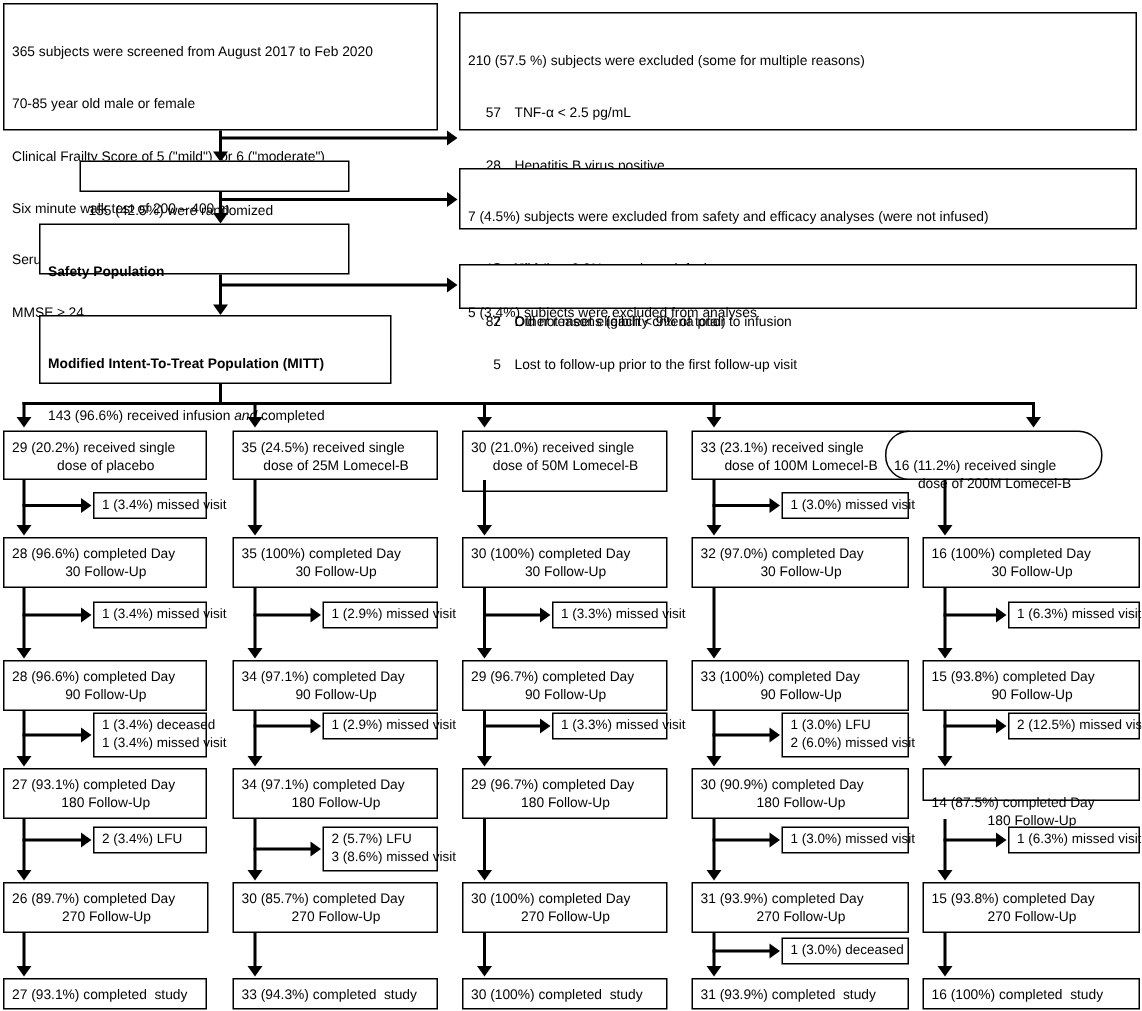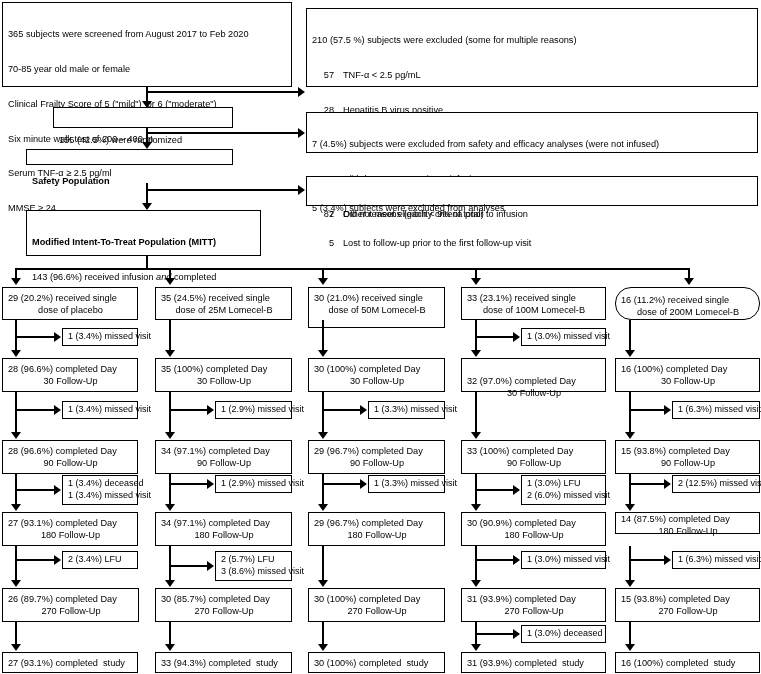--- a/index.html
+++ b/index.html
@@ -109,21 +109,21 @@
     <span class="ln"><span class="indent-num">5</span><span>Withdrew consent prior to infusion</span></span>
     <span class="ln"><span class="indent-num">2</span><span>Did not meet eligibility criteria prior to infusion</span></span>
   </div>
 
   <div class="vline" style="left:146px; top:128px; height:6px;"></div>
   <div class="hline" style="left:146px; top:132px; width:152px;"></div>
   <div class="arrow-right" style="left:298px; top:128px;"></div>
   <div class="vline" style="left:146px; top:132px; height:12px;"></div>
   <div class="arrow-down" style="left:142px; top:142px;"></div>
 
-  <div class="box" id="safety-population-box" style="left:26px; top:149px; width:207px; height:16px;">
+  <div class="box" id="safety-population-box" style="left:26px; top:149px; width:207px; height:34px;">
     <span class="ln bold-head">Safety Population</span>
     <span class="ln">148 (96.1%) received infusion</span>
   </div>
 
   <div class="box" id="excluded-analyses-box" style="left:306px; top:176px; width:452px; height:30px;">
     <span class="ln">5 (3.4%) subjects were excluded from analyses</span>
     <span class="ln"><span class="indent-num">5</span><span>Lost to follow-up prior to the first follow-up visit</span></span>
   </div>
 
   <div class="vline" style="left:146px; top:183px; height:8px;"></div>
@@ -226,21 +226,21 @@
       <div class="vline" style="left:322px; top:474px; height:31px;"></div>
       <div class="arrow-down" style="left:318px; top:504px;"></div>
       <div class="hline" style="left:322px; top:483px; width:39px;"></div>
       <div class="arrow-right" style="left:360px; top:479px;"></div>
       <div class="box sidebox" style="left:368px; top:475px; width:77px; height:18px; padding-top:2px;"><span class="ln">1 (3.3%) missed visit</span></div>
       <div class="vline" style="left:322px; top:546px; height:35px;"></div>
       <div class="arrow-down" style="left:318px; top:580px;"></div>
       <div class="vline" style="left:322px; top:622px; height:23px;"></div>
       <div class="arrow-down" style="left:318px; top:644px;"></div>
       <div class="box colbox" style="left:461px; top:287px; width:145px; height:33px; padding-top:4px;"><span class="ln">33 (23.1%) received single</span><span class="ln center-txt">dose of 100M Lomecel-B</span></div>
-      <div class="box colbox" style="left:461px; top:358px; width:145px; height:34px; padding-top:16px;"><span class="ln">32 (97.0%) completed Day</span><span class="ln center-txt">30 Follow-Up</span></div>
+      <div class="box colbox" style="left:461px; top:358px; width:145px; height:34px; padding-top:4px;"><span class="ln">32 (97.0%) completed Day</span><span class="ln center-txt">30 Follow-Up</span></div>
       <div class="box colbox" style="left:461px; top:440px; width:145px; height:34px; padding-top:4px;"><span class="ln">33 (100%) completed Day</span><span class="ln center-txt">90 Follow-Up</span></div>
       <div class="box colbox" style="left:461px; top:512px; width:145px; height:34px; padding-top:4px;"><span class="ln">30 (90.9%) completed Day</span><span class="ln center-txt">180 Follow-Up</span></div>
       <div class="box colbox" style="left:461px; top:588px; width:145px; height:34px; padding-top:4px;"><span class="ln">31 (93.9%) completed Day</span><span class="ln center-txt">270 Follow-Up</span></div>
       <div class="box colbox" style="left:461px; top:652px; width:145px; height:21px; padding-top:4px;"><span class="ln">31 (93.9%) completed  study</span></div>
       <div class="vline" style="left:475px; top:320px; height:31px;"></div>
       <div class="arrow-down" style="left:471px; top:350px;"></div>
       <div class="hline" style="left:475px; top:336px; width:39px;"></div>
       <div class="arrow-right" style="left:513px; top:332px;"></div>
       <div class="box sidebox" style="left:521px; top:328px; width:85px; height:18px; padding-top:2px;"><span class="ln">1 (3.0%) missed visit</span></div>
       <div class="vline" style="left:475px; top:392px; height:41px;"></div>
@@ -253,24 +253,24 @@
       <div class="vline" style="left:475px; top:546px; height:35px;"></div>
       <div class="arrow-down" style="left:471px; top:580px;"></div>
       <div class="hline" style="left:475px; top:559px; width:39px;"></div>
       <div class="arrow-right" style="left:513px; top:555px;"></div>
       <div class="box sidebox" style="left:521px; top:551px; width:85px; height:18px; padding-top:2px;"><span class="ln">1 (3.0%) missed visit</span></div>
       <div class="vline" style="left:475px; top:622px; height:23px;"></div>
       <div class="arrow-down" style="left:471px; top:644px;"></div>
       <div class="hline" style="left:475px; top:633px; width:39px;"></div>
       <div class="arrow-right" style="left:513px; top:629px;"></div>
       <div class="box sidebox" style="left:521px; top:625px; width:85px; height:18px; padding-top:2px;"><span class="ln">1 (3.0%) deceased</span></div>
-      <div class="box colbox" style="left:615px; top:287px; width:145px; height:33px; padding-top:6px;border-radius:16px;"><span class="ln">16 (11.2%) received single</span><span class="ln center-txt">dose of 200M Lomecel-B</span></div>
+      <div class="box colbox" style="left:590px; top:287px; width:145px; height:33px; padding-top:16px;border-radius:16px;"><span class="ln">16 (11.2%) received single</span><span class="ln center-txt">dose of 200M Lomecel-B</span></div>
       <div class="box colbox" style="left:615px; top:358px; width:145px; height:34px; padding-top:4px;"><span class="ln">16 (100%) completed Day</span><span class="ln center-txt">30 Follow-Up</span></div>
       <div class="box colbox" style="left:615px; top:440px; width:145px; height:34px; padding-top:4px;"><span class="ln">15 (93.8%) completed Day</span><span class="ln center-txt">90 Follow-Up</span></div>
-      <div class="box colbox" style="left:615px; top:512px; width:145px; height:22px; padding-top:0;"><span class="ln">14 (87.5%) completed Day</span><span class="ln center-txt">180 Follow-Up</span></div>
+      <div class="box colbox" style="left:615px; top:512px; width:145px; height:22px; padding-top:16px;"><span class="ln">14 (87.5%) completed Day</span><span class="ln center-txt">180 Follow-Up</span></div>
       <div class="box colbox" style="left:615px; top:588px; width:145px; height:34px; padding-top:4px;"><span class="ln">15 (93.8%) completed Day</span><span class="ln center-txt">270 Follow-Up</span></div>
       <div class="box colbox" style="left:615px; top:652px; width:145px; height:21px; padding-top:4px;"><span class="ln">16 (100%) completed  study</span></div>
       <div class="vline" style="left:629px; top:320px; height:31px;"></div>
       <div class="arrow-down" style="left:625px; top:350px;"></div>
       <div class="vline" style="left:629px; top:392px; height:41px;"></div>
       <div class="arrow-down" style="left:625px; top:432px;"></div>
       <div class="hline" style="left:629px; top:409px; width:36px;"></div>
       <div class="arrow-right" style="left:664px; top:405px;"></div>
       <div class="box sidebox" style="left:672px; top:401px; width:88px; height:18px; padding-top:2px;"><span class="ln">1 (6.3%) missed visit</span></div>
       <div class="vline" style="left:629px; top:474px; height:31px;"></div>

